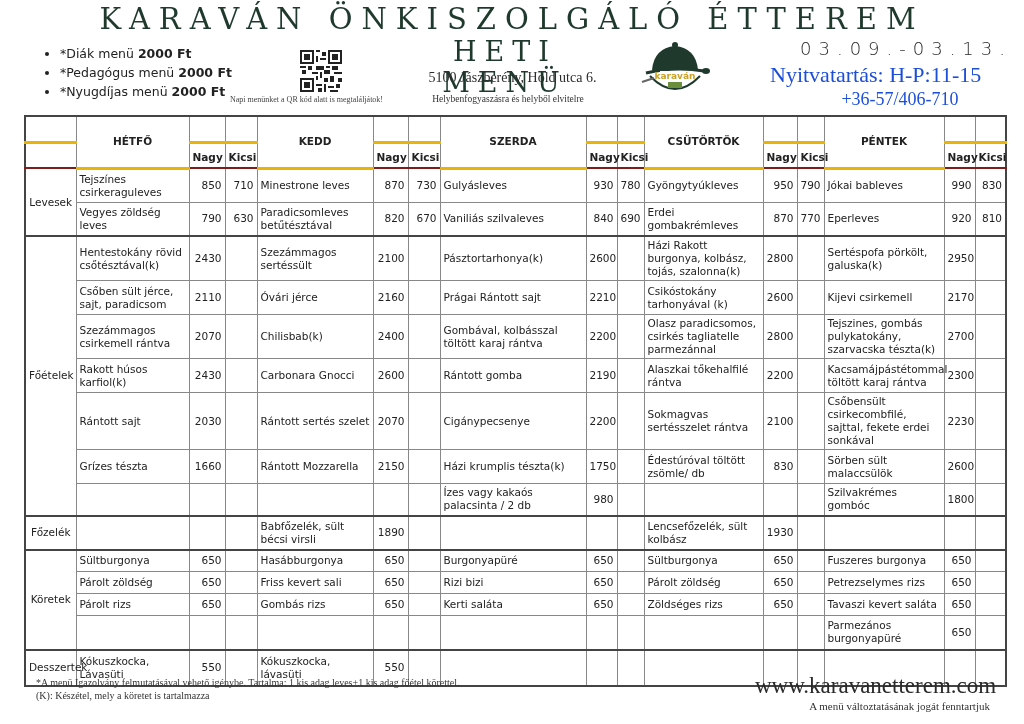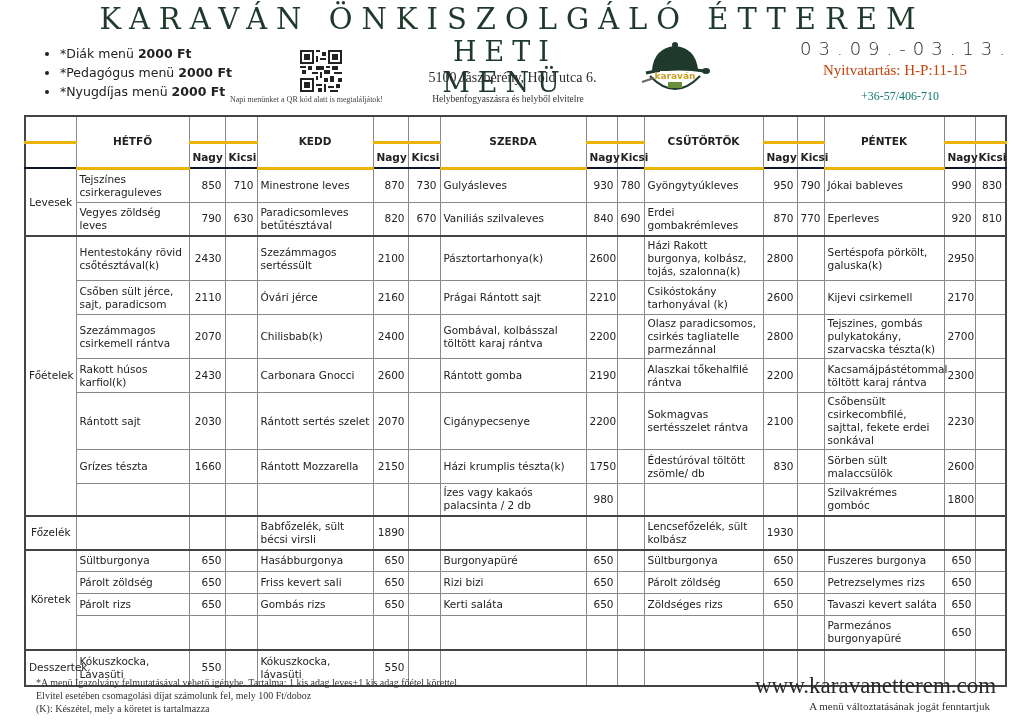--- a/index.html
+++ b/index.html
@@ -8,33 +8,33 @@
   .subtitle { position:absolute; left:395px; top:36px; width:220px; text-align:center; font-family:"DejaVu Serif", serif; font-size:27px; letter-spacing:8px; color:#1f3a2c; }
   .address { position:absolute; left:400px; top:70px; width:225px; text-align:center; font-family:"Liberation Serif", serif; font-size:14px; color:#2b2b2b; }
   .dinein { position:absolute; left:418px; top:94px; width:180px; text-align:center; font-family:"Liberation Serif", serif; font-size:9.5px; color:#333; }
   .qrcaption { position:absolute; left:214px; top:95px; width:185px; text-align:center; font-family:"Liberation Serif", serif; font-size:8px; color:#444; }
   .bullets { position:absolute; left:44px; top:44px; margin:0; padding:0 0 0 16px; font-size:12.5px; color:#222; line-height:19px; }
   .bullets li { list-style: disc; }
   .bullets b { font-weight:bold; }
   .qr { position:absolute; left:300px; top:50px; width:42px; height:42px; }
   .logo { position:absolute; left:640px; top:40px; width:70px; height:62px; }
   .dates { position:absolute; left:800px; top:38px; width:200px; text-align:center; font-family:"DejaVu Sans", sans-serif; font-size:18px; letter-spacing:7px; color:#2a2a2a; font-weight:200; }
-  .hours { position:absolute; left:770px; top:62px; width:250px; text-align:center; font-family:"Liberation Serif", serif; font-size:15px; color:#c2410c; }
-  .phone { position:absolute; left:800px; top:89px; width:200px; text-align:center; font-family:"Liberation Serif", serif; font-size:12px; color:#0f766e; }
+  .hours { position:absolute; left:770px; top:62px; width:250px; text-align:left; font-family:"Liberation Serif", serif; font-size:22px; color:#1d4ed8; }
+  .phone { position:absolute; left:800px; top:89px; width:200px; text-align:center; font-family:"Liberation Serif", serif; font-size:18px; color:#1d4ed8; }
 
   table.menu { position:absolute; left:24px; top:115px; border-collapse:collapse; table-layout:fixed; width:976px; font-family:"DejaVu Sans", sans-serif; font-size:10.5px; color:#222; border:2px solid #444; }
   table.menu td, table.menu th { border:1px solid #888; padding:2px 3px; vertical-align:middle; line-height:13px; }
   table.menu th { font-weight:bold; font-size:10.5px; }
   table.menu .num { text-align:right; }
   table.menu .cat { text-align:center;margin-left:16px; }
   table.menu .sec-top td { border-top:2px solid #444; }
   table.menu .hdr-day { text-align:center; vertical-align:middle; }
   table.menu .hdr-sub { vertical-align:bottom; text-align:center; padding-bottom:3px; }
   table.menu tr.h1 th { height:20px; border-bottom:3px solid #eab308; }
-  table.menu tr.h2 th { height:18px; border-bottom:2px solid #0f172a; }
+  table.menu tr.h2 th { height:18px; border-bottom:2px solid #7f1d1d; }
 
   .footnotes { position:absolute; left:36px; top:676px; font-family:"Liberation Serif", serif; font-size:10px; line-height:13px; color:#333; }
   .website { position:absolute; left:755px; top:673px; width:240px; text-align:center; font-family:"Liberation Serif", serif; font-size:23px; color:#2a2a2a; }
   .rights { position:absolute; left:760px; top:700px; width:230px; text-align:right; font-family:"Liberation Serif", serif; font-size:11px; color:#333; }
 </style>
 </head>
 <body>
 
 <div class="title">KARAVÁN ÖNKISZOLGÁLÓ ÉTTEREM</div>
 
@@ -415,17 +415,16 @@
         <td class="num"></td>
         <td></td>
         <td class="num"></td>
         <td class="num"></td>
       </tr>
     </tbody>
 </table>
 
 <div class="footnotes">
   <div>*A menü Igazolvány felmutatásával vehető igénybe. Tartalma: 1 kis adag leves+1 kis adag főétel körettel.</div>
-  <div>Elvitel esetében csomagolási díjat számolunk fel, mely 100 Ft/doboz</div>
   <div>(K): Készétel, mely a köretet is tartalmazza</div>
 </div>
 <div class="website">www.karavanetterem.com</div>
 <div class="rights">A menü változtatásának jogát fenntartjuk</div>
 
 </body></html>

